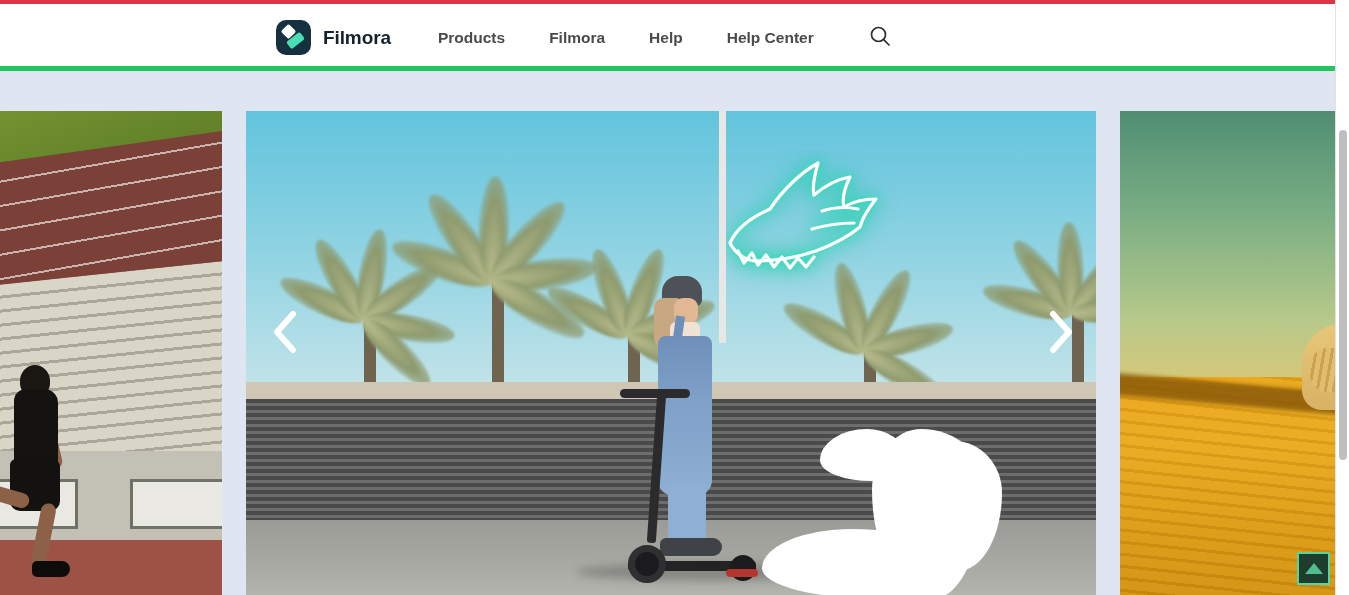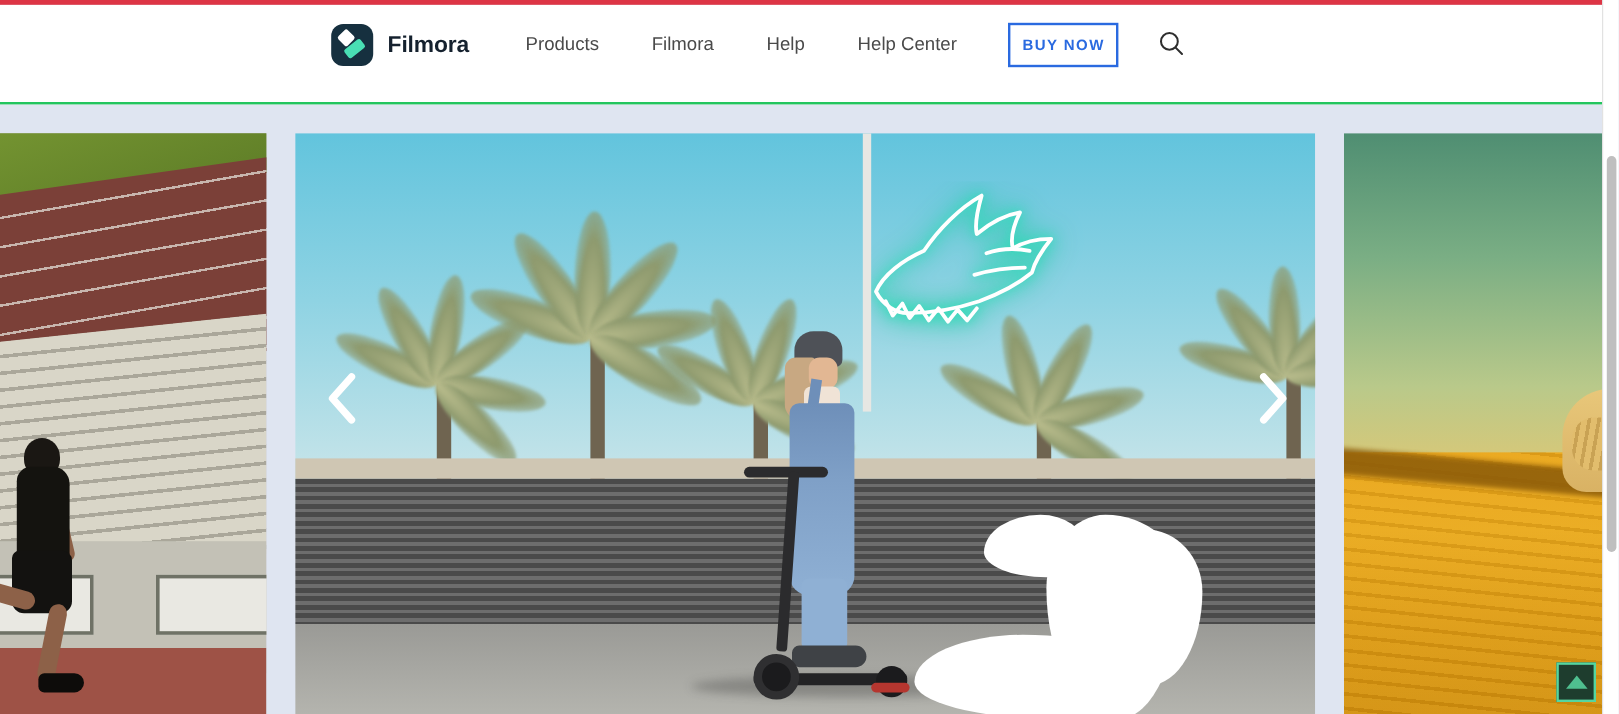--- a/index.html
+++ b/index.html
@@ -12,22 +12,22 @@
   }
 
   
   .top-bar{
     position:absolute; top:0; left:0; width:1335px; height:4px;
     background:#dd3545; z-index:30;
   }
 
   
   .header{
-    position:absolute; top:4px; left:0; width:1335px; height:83px;
-    background:#ffffff; border-bottom:2px solid #22c55e;
+    position:absolute; top:4px; left:0; width:1335px; height:67px;
+    background:#ffffff; border-bottom:5px solid #22c55e;
     z-index:25;
   }
   .header-inner{
     position:absolute; left:276px; top:0; height:67px;
     display:flex; align-items:center;
   }
   .brand{ display:flex; align-items:center; }
   .logo-mark{
     width:35px; height:35px; border-radius:10px;
     background:#16303f; position:relative; overflow:hidden;
@@ -42,21 +42,21 @@
     background:#49dfb4; transform:rotate(-38deg); border-radius:2px;
   }
   .brand-name{
     font-size:19px; font-weight:bold; color:#15212e;
     margin-left:12px; letter-spacing:-0.1px;
   }
 
   .nav{ display:flex; align-items:center; margin-left:25px; }
   .nav-item{
     font-size:15.5px; color:#4a4a4a; padding:0 0; margin:0 22px;
-    cursor:pointer; white-space:nowrap;
+    cursor:pointer; white-space:nowrap;font-weight:bold;
   }
   .nav-item:first-child{ margin-left:22px; }
 
   .btn-download{
     margin-left:34px;
     background:#2a6ae0; color:#ffffff;
     font-size:12.5px; font-weight:bold; letter-spacing:1.2px;
     width:107px; height:36px;
     display:flex; align-items:center; justify-content:center;
     border:none; cursor:pointer; font-family:"Liberation Sans", sans-serif;
@@ -367,21 +367,20 @@
       <span class="brand-name">Filmora</span>
     </div>
 
     <nav class="nav">
       <span class="nav-item">Products</span>
       <span class="nav-item">Filmora</span>
       <span class="nav-item">Help</span>
       <span class="nav-item">Help Center</span>
     </nav>
 
-    <button class="btn-buy">BUY NOW</button>
 
     <button class="search-btn">
       <span>
         <svg width="22" height="22" viewBox="0 0 22 22" fill="none" aria-hidden="true">
           <circle cx="9.5" cy="9.5" r="7" stroke="#2e2e2e" stroke-width="1.7"></circle>
           <line x1="14.7" y1="14.7" x2="20" y2="20" stroke="#2e2e2e" stroke-width="1.7" stroke-linecap="round"></line>
         </svg>
       </span>
     </button>
 

